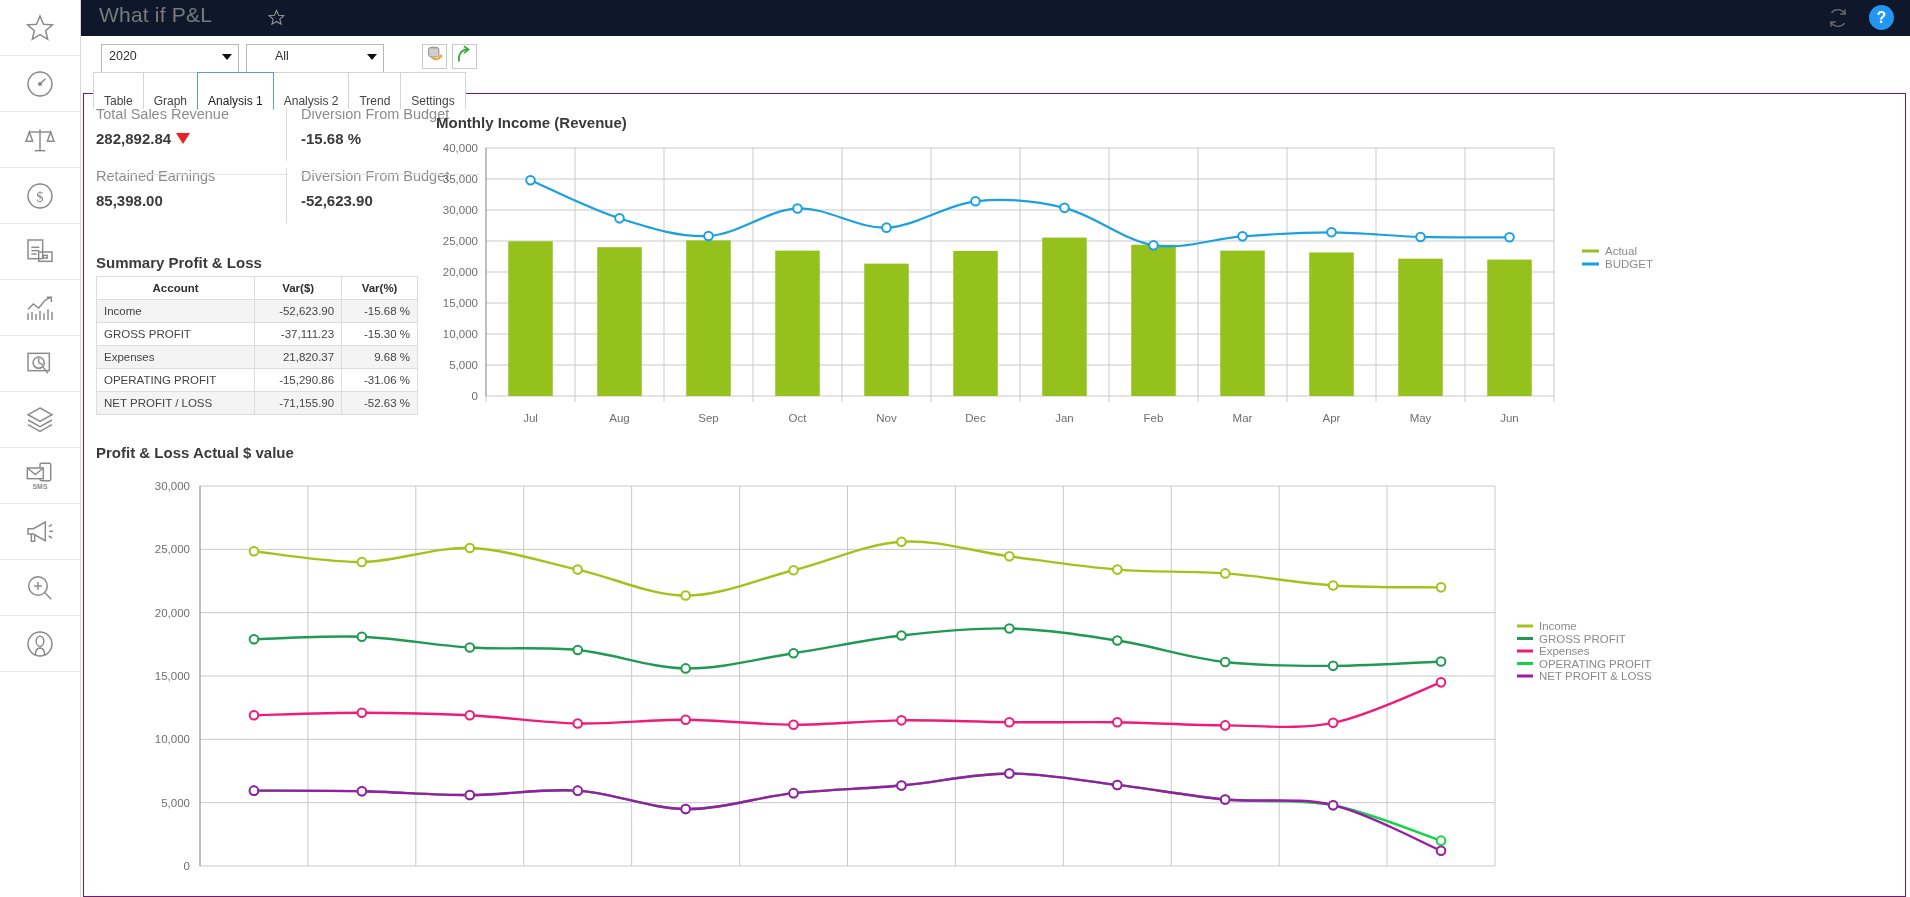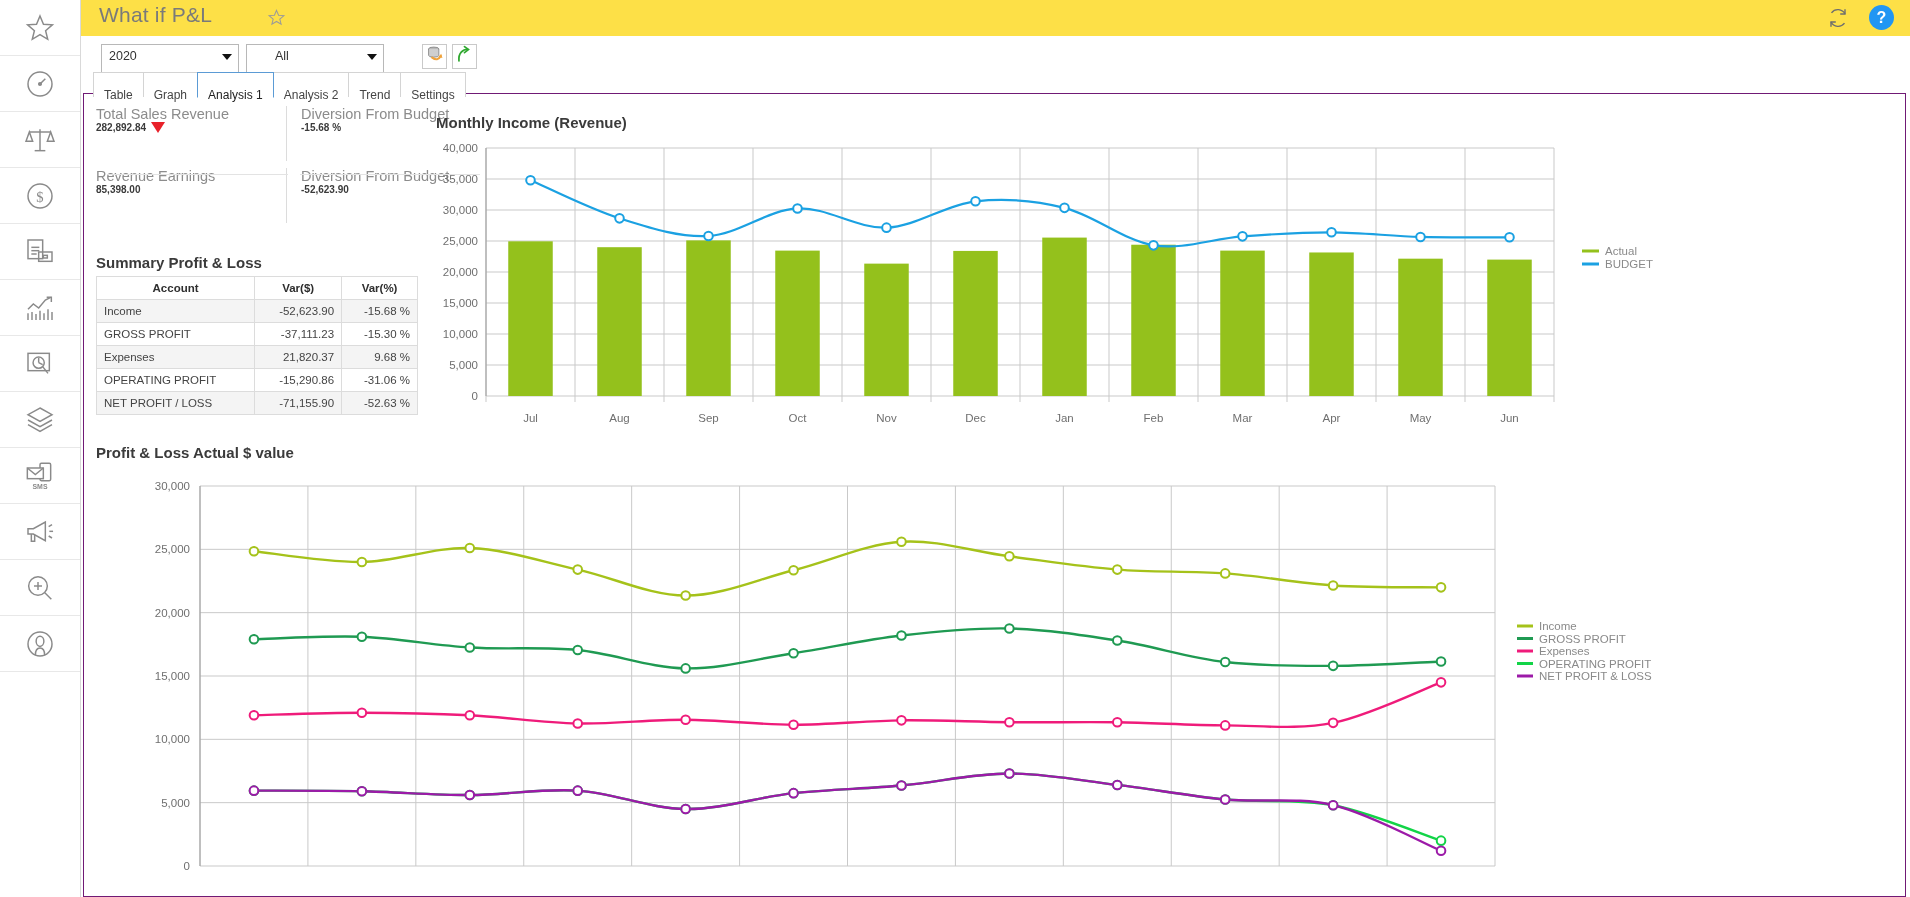--- a/index.html
+++ b/index.html
@@ -21,21 +21,21 @@
   }
   .rail-item{
     height:56px; display:flex; align-items:center; justify-content:center;
     border-bottom:1px solid #e8e8e8; cursor:pointer;
   }
   .rail-item svg{ display:block; }
 
   
   #header{
     position:absolute; left:81px; top:0; width:1829px; height:36px;
-    background:#fde047;
+    background:#0f172a;
   }
   #page-title{
     position:absolute; left:18px; top:3px;
     font-size:21px; color:#7a7a7a; font-weight:400; letter-spacing:.2px;
   }
   #fav-star{ position:absolute; left:186px; top:8px; cursor:pointer; }
   #refresh-icon{ position:absolute; right:60px; top:6px; cursor:pointer; }
   #help-icon{
     position:absolute; right:16px; top:5px; width:25px; height:25px;
     border-radius:50%; background:#2196f3; color:#fff;
@@ -62,38 +62,38 @@
     position:absolute; top:4px; width:25px; height:25px;
     border:1px solid #c9c9c9; background:#fff; cursor:pointer;
     display:flex; align-items:center; justify-content:center;
   }
   #btn-db{ left:341px; }
   #btn-share{ left:371px; }
 
   
   #tabs{ position:absolute; left:93px; top:72px; display:flex; z-index:4; }
   .tab{
-    height:22px; line-height:20px; padding:12px 10px;
+    height:22px; line-height:20px; padding:18px 10px;
     border:1px solid #d4d4d4; border-bottom:none;
     background:#fff; font-size:12px; color:#444; cursor:pointer;
     margin-right:-1px;
   }
   .tab.active{ border:1px solid #5b9bd5; border-bottom:1px solid #fff; color:#222; position:relative; z-index:5; }
 
   
   #panel{
     position:absolute; left:83px; top:93px; width:1823px; height:804px;
     border:1px solid #701a75; background:#fff;
   }
 
   
   #kpi-grid{ position:absolute; left:12px; top:12px; width:380px; height:110px; }
   .kpi{ position:absolute; width:190px; height:55px; }
   .kpi .kl{ font-size:14.5px; color:#8c8c8c; font-weight:400; }
-  .kpi .kv{ font-size:10px; color:#3b3b3b; font-weight:bold; display:flex; align-items:center;text-align:center; }
+  .kpi .kv{ font-size:15px; color:#3b3b3b; font-weight:bold; margin-top:8px; display:flex; align-items:center;text-align:center; }
   .kpi .dn{
     display:inline-block; margin-left:5px;
     width:0;height:0;border-left:7px solid transparent;border-right:7px solid transparent;
     border-top:11px solid #e8212a;
   }
   #kpi-0{ left:0;   top:0;  }
   #kpi-1{ left:190px; top:0; border-left:1px solid #dcdcdc; padding-left:14px; }
   #kpi-2{ left:0;   top:62px; }
   #kpi-3{ left:190px; top:62px; border-left:1px solid #dcdcdc; padding-left:14px; }
   #kpi-sep{ position:absolute; left:12px; top:68px; width:180px; border-top:1px solid #e3e3e3; }
@@ -319,21 +319,21 @@
       <div class="kv">
         <span>282,892.84</span>
         <span class="dn"></span>
       </div>
     </div>
     <div class="kpi" id="kpi-1">
       <div class="kl">Diversion From Budget</div>
       <div class="kv">-15.68 %</div>
     </div>
     <div class="kpi" id="kpi-2">
-      <div class="kl">Revenue Earnings</div>
+      <div class="kl">Retained Earnings</div>
       <div class="kv">85,398.00</div>
     </div>
     <div class="kpi" id="kpi-3">
       <div class="kl">Diversion From Budget</div>
       <div class="kv">-52,623.90</div>
     </div>
     <div id="kpi-sep"></div>
     <div id="kpi-sep2"></div>
   </div>
 

